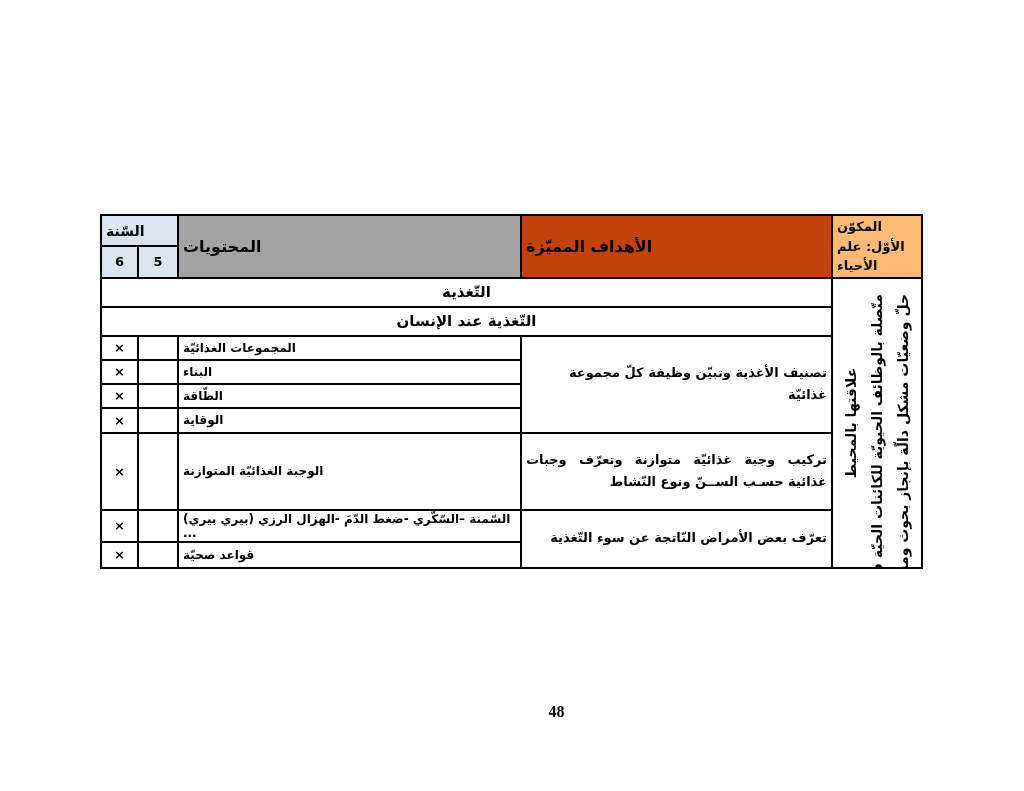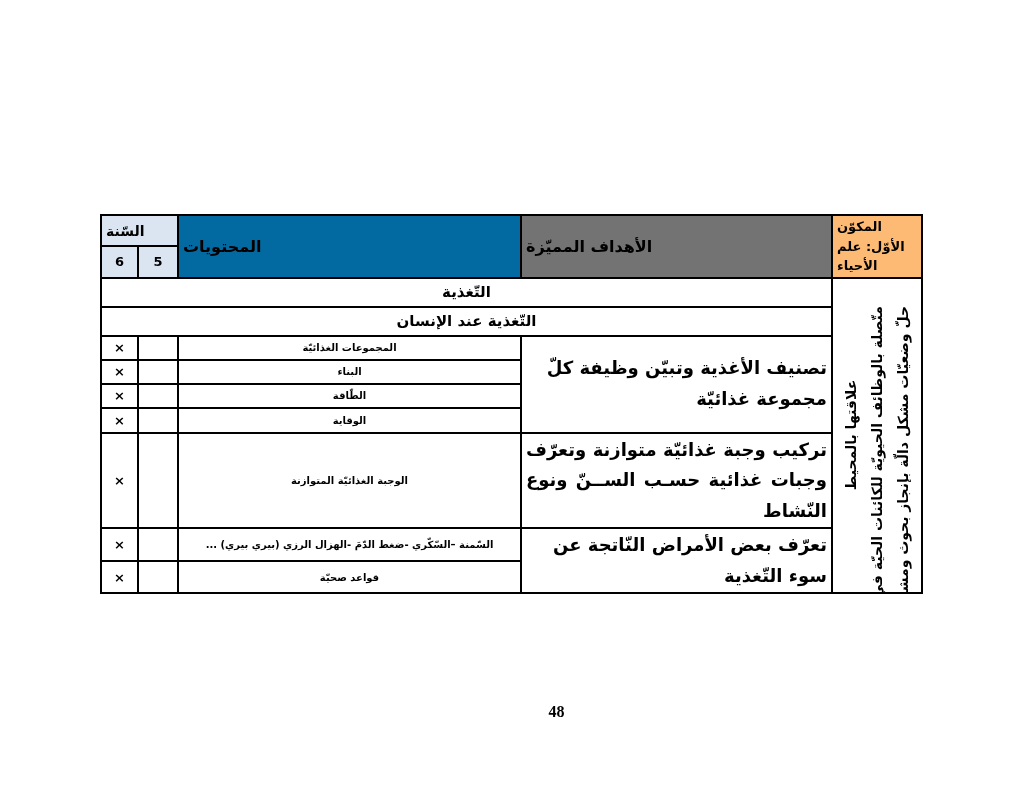--- a/index.html
+++ b/index.html
@@ -15,22 +15,22 @@
     border:2px solid #000;
     font-weight:bold;
     vertical-align:middle;
     padding:1px 4px;
     overflow:hidden;
   }
   td.hdr{text-align:left;font-size:16px;}
   td.hdr-comp{font-size:13px;line-height:1.5;padding:2px 4px;}
   td.hdr-num{text-align:center;font-size:13px;}
   td.sect{text-align:center;font-size:15px;}
-  td.cont{text-align:center;font-size:10px;padding:2px 8px;}
-  td.obj{text-align:right;font-size:18px;line-height:1.7;padding:4px 10px;margin-left:7px;}
+  td.cont{text-align:left;font-size:12px;padding:2px 8px;}
+  td.obj{text-align:right;font-size:13px;line-height:1.7;padding:4px 10px;margin-left:7px;}
   td.obj-top{vertical-align:top;padding-top:7px;text-align:justify;text-justify:inter-word;}
   td.mark{text-align:center;font-size:13px;padding:0;}
   td.vcell{position:relative;padding:0;}
 
   .vtext{
     position:absolute;left:50%;top:50%;
     width:258px;
     transform:translate(-50%,-50%) rotate(-90deg);
     font-size:14px;font-weight:bold;
     text-align:center;
@@ -55,22 +55,22 @@
       <col style="width:90px">
       <col style="width:311px">
       <col style="width:343px">
       <col style="width:40px">
       <col style="width:37px">
     </colgroup>
 
     <tbody>
         <tr style="height:24px">
       <td rowspan="2" class="hdr hdr-comp" style="background: #fdba74;">المكوّن الأوّل: علم الأحياء</td>
-      <td rowspan="2" class="hdr" style="background: #737373;">الأهداف المميّزة</td>
-      <td rowspan="2" class="hdr" style="background: #0369a1;">المحتويات</td>
+      <td rowspan="2" class="hdr" style="background: #c2410c;">الأهداف المميّزة</td>
+      <td rowspan="2" class="hdr" style="background: #a3a3a3;">المحتويات</td>
       <td colspan="2" class="hdr" style="font-size: 14px; background: rgb(219, 229, 241);">السّنة</td>
     </tr>
     <tr style="height:24px">
       <td class="hdr hdr-num" style="background: rgb(219, 229, 241);">5</td>
       <td class="hdr hdr-num" style="background: rgb(219, 229, 241);">6</td>
     </tr>
 
     <tr style="height:29px">
       <td rowspan="9" class="vcell">
         <div class="vtext">

